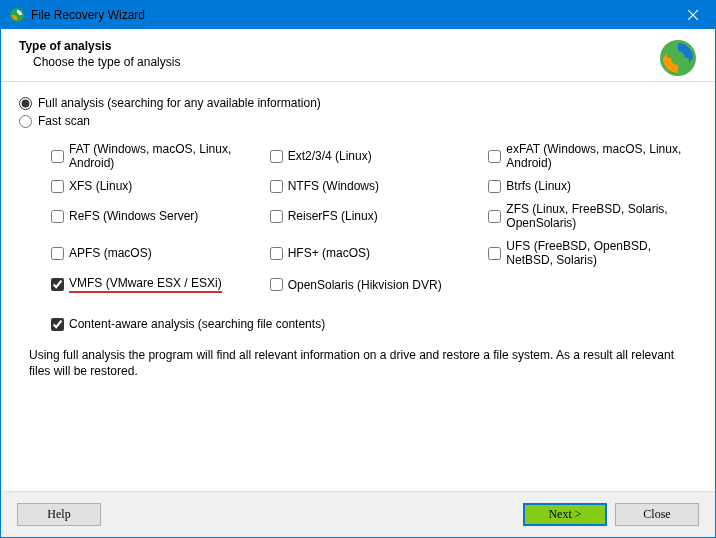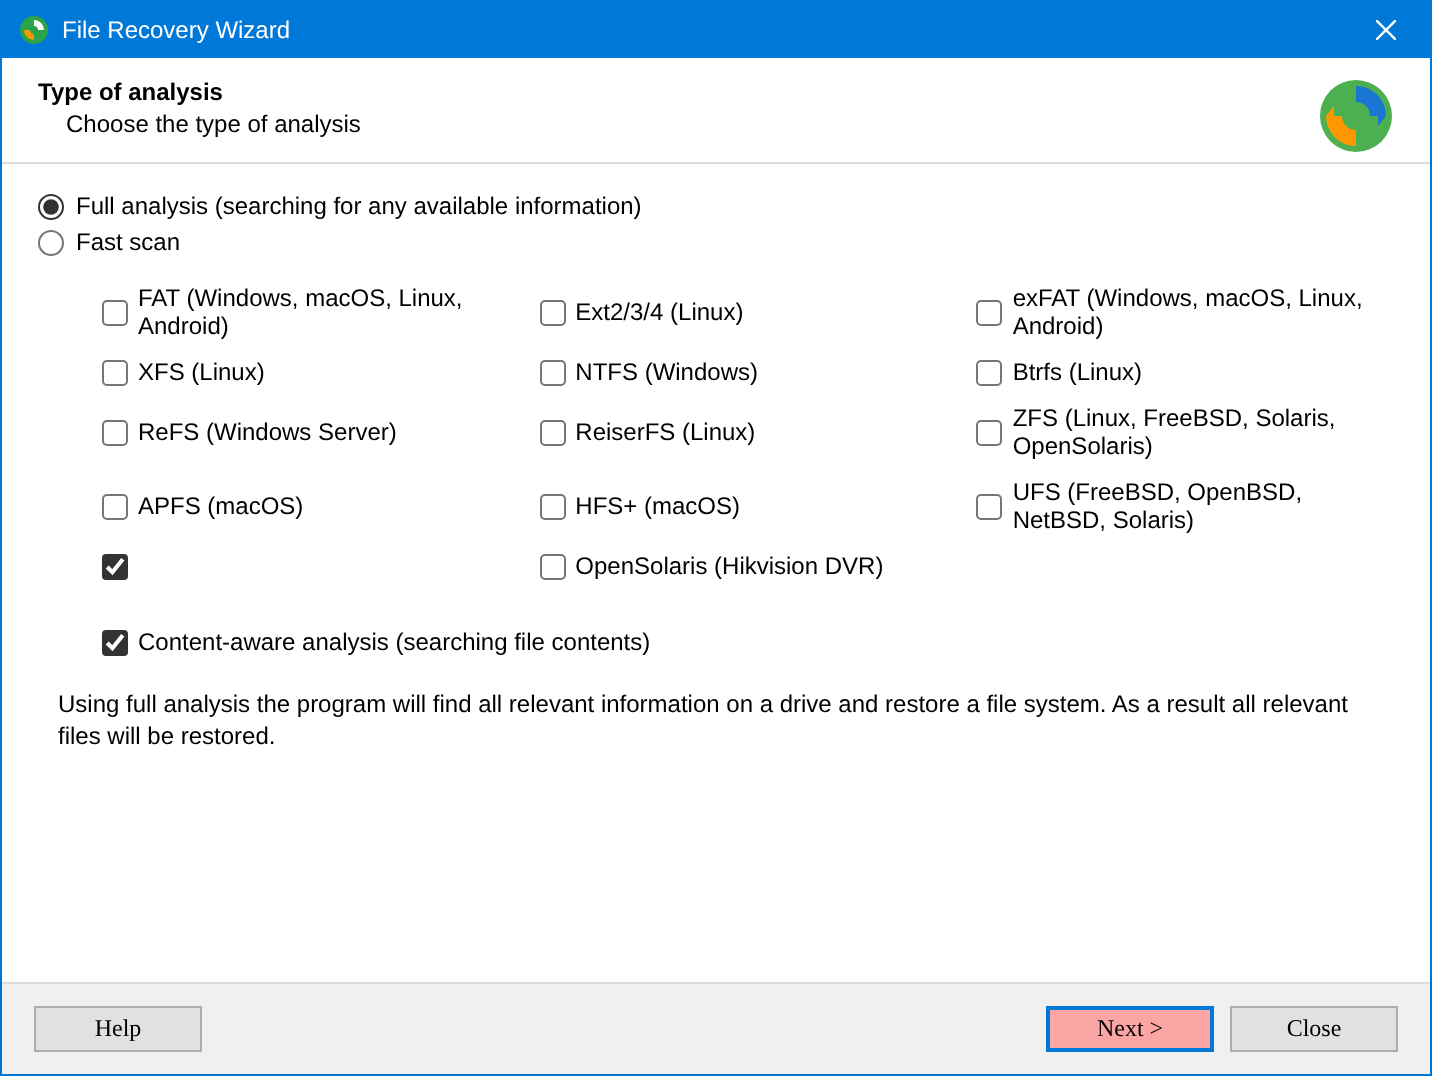--- a/index.html
+++ b/index.html
@@ -10,21 +10,21 @@
     color: #000;
     background: #fff;
     width: 716px;
     height: 538px;
     border: 1px solid #0078d7;
     position: relative;
   }
   .titlebar {
     height: 28px;
     background: #0078d7;
-    color: #ffffff;
+    color: #000000;
     display: flex;
     align-items: center;
     padding: 0 0 0 8px;
     font-size: 12px;
   }
   .titlebar .app-icon {
     width: 16px; height: 16px;
     margin-right: 6px;
     display: flex; align-items: center; justify-content: center;
   }
@@ -114,21 +114,21 @@
     font-size: 12px;
     font-family: Liberation Serif, serif;
     background: #e1e1e1;
     border: 1px solid #adadad;
     margin-left: 8px;
     cursor: pointer;
     padding: 0 8px;
   }
   .btn.primary {
     border: 2px solid #0078d7;
-    background: #fca5a5;
+    background: #84cc16;
   }
   .btn.help { margin-left: 0; }
   input[type=checkbox], input[type=radio] { accent-color: #333; }
 </style>
 </head>
 <body>
 
 <div class="titlebar">
   <span class="app-icon">
     <svg width="16" height="16" viewBox="0 0 16 16">
@@ -217,20 +217,21 @@
       <label class="chk">
         <input type="checkbox" style="">
         <span class="lbl">HFS+ (macOS)</span>
       </label>
       <label class="chk">
         <input type="checkbox" style="">
         <span class="lbl">UFS (FreeBSD, OpenBSD, NetBSD, Solaris)</span>
       </label>
       <label class="chk">
         <input type="checkbox" checked="" style="">
+        <span class="lbl red-under">VMFS (VMware ESX / ESXi)</span>
       </label>
       <label class="chk">
         <input type="checkbox" style="">
         <span class="lbl">OpenSolaris (Hikvision DVR)</span>
       </label>
     </div>
 
   <label class="chk content-aware">
     <input type="checkbox" checked="" style="">
     <span class="lbl">Content-aware analysis (searching file contents)</span>

